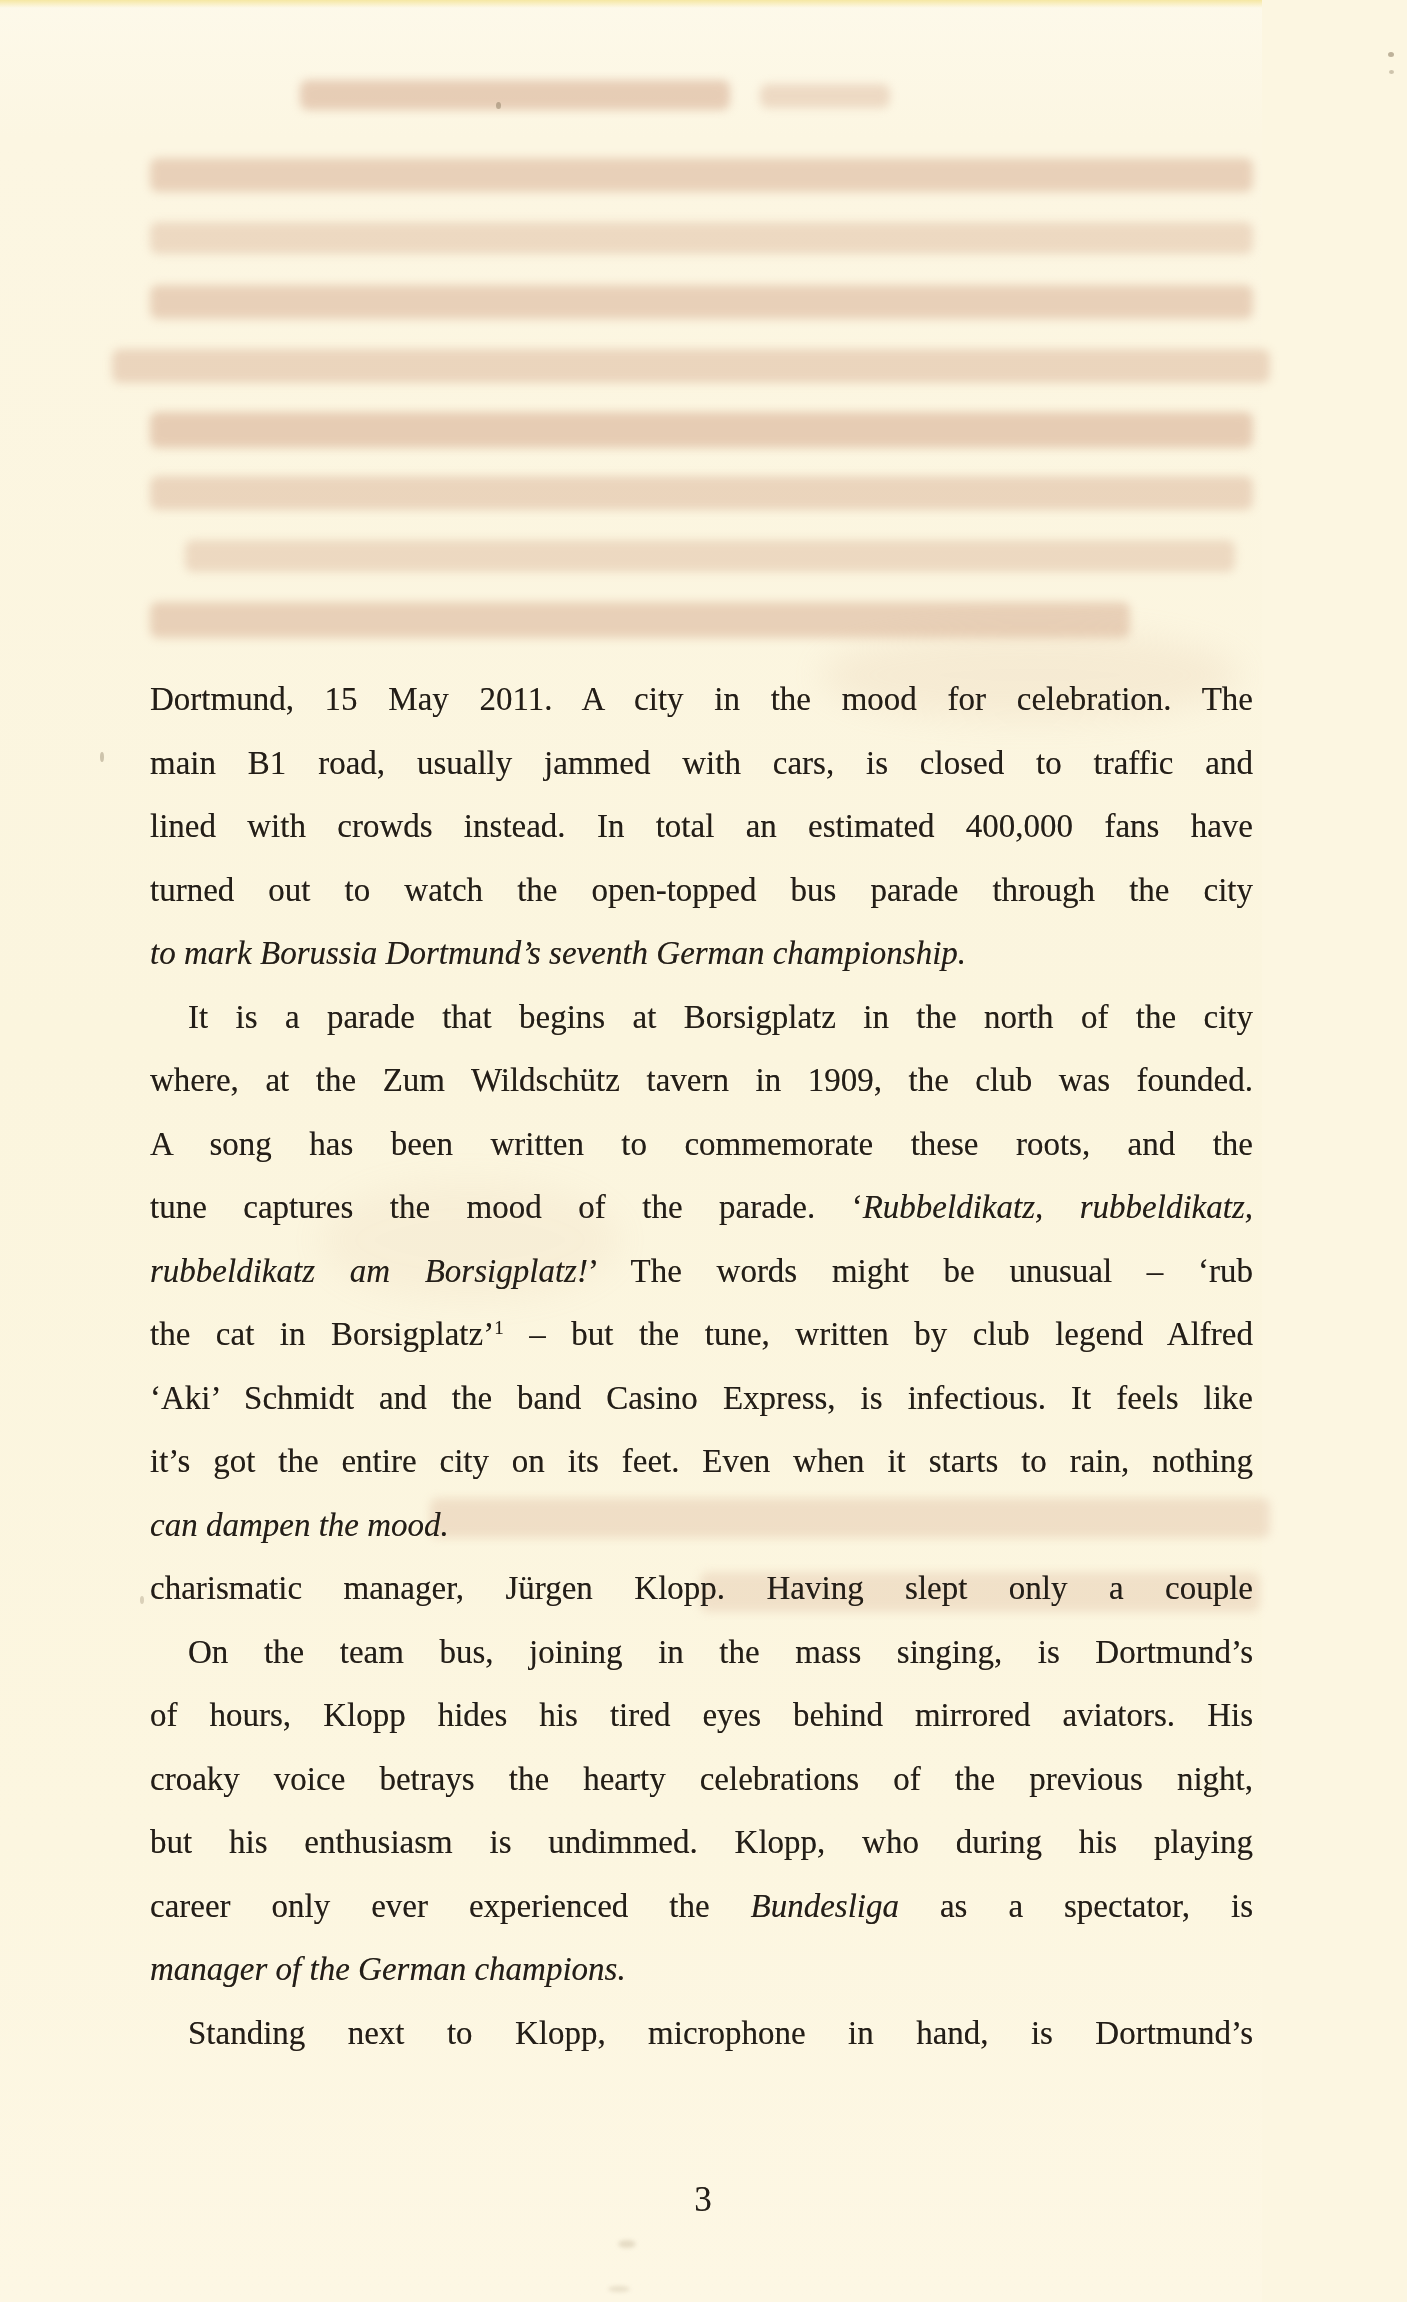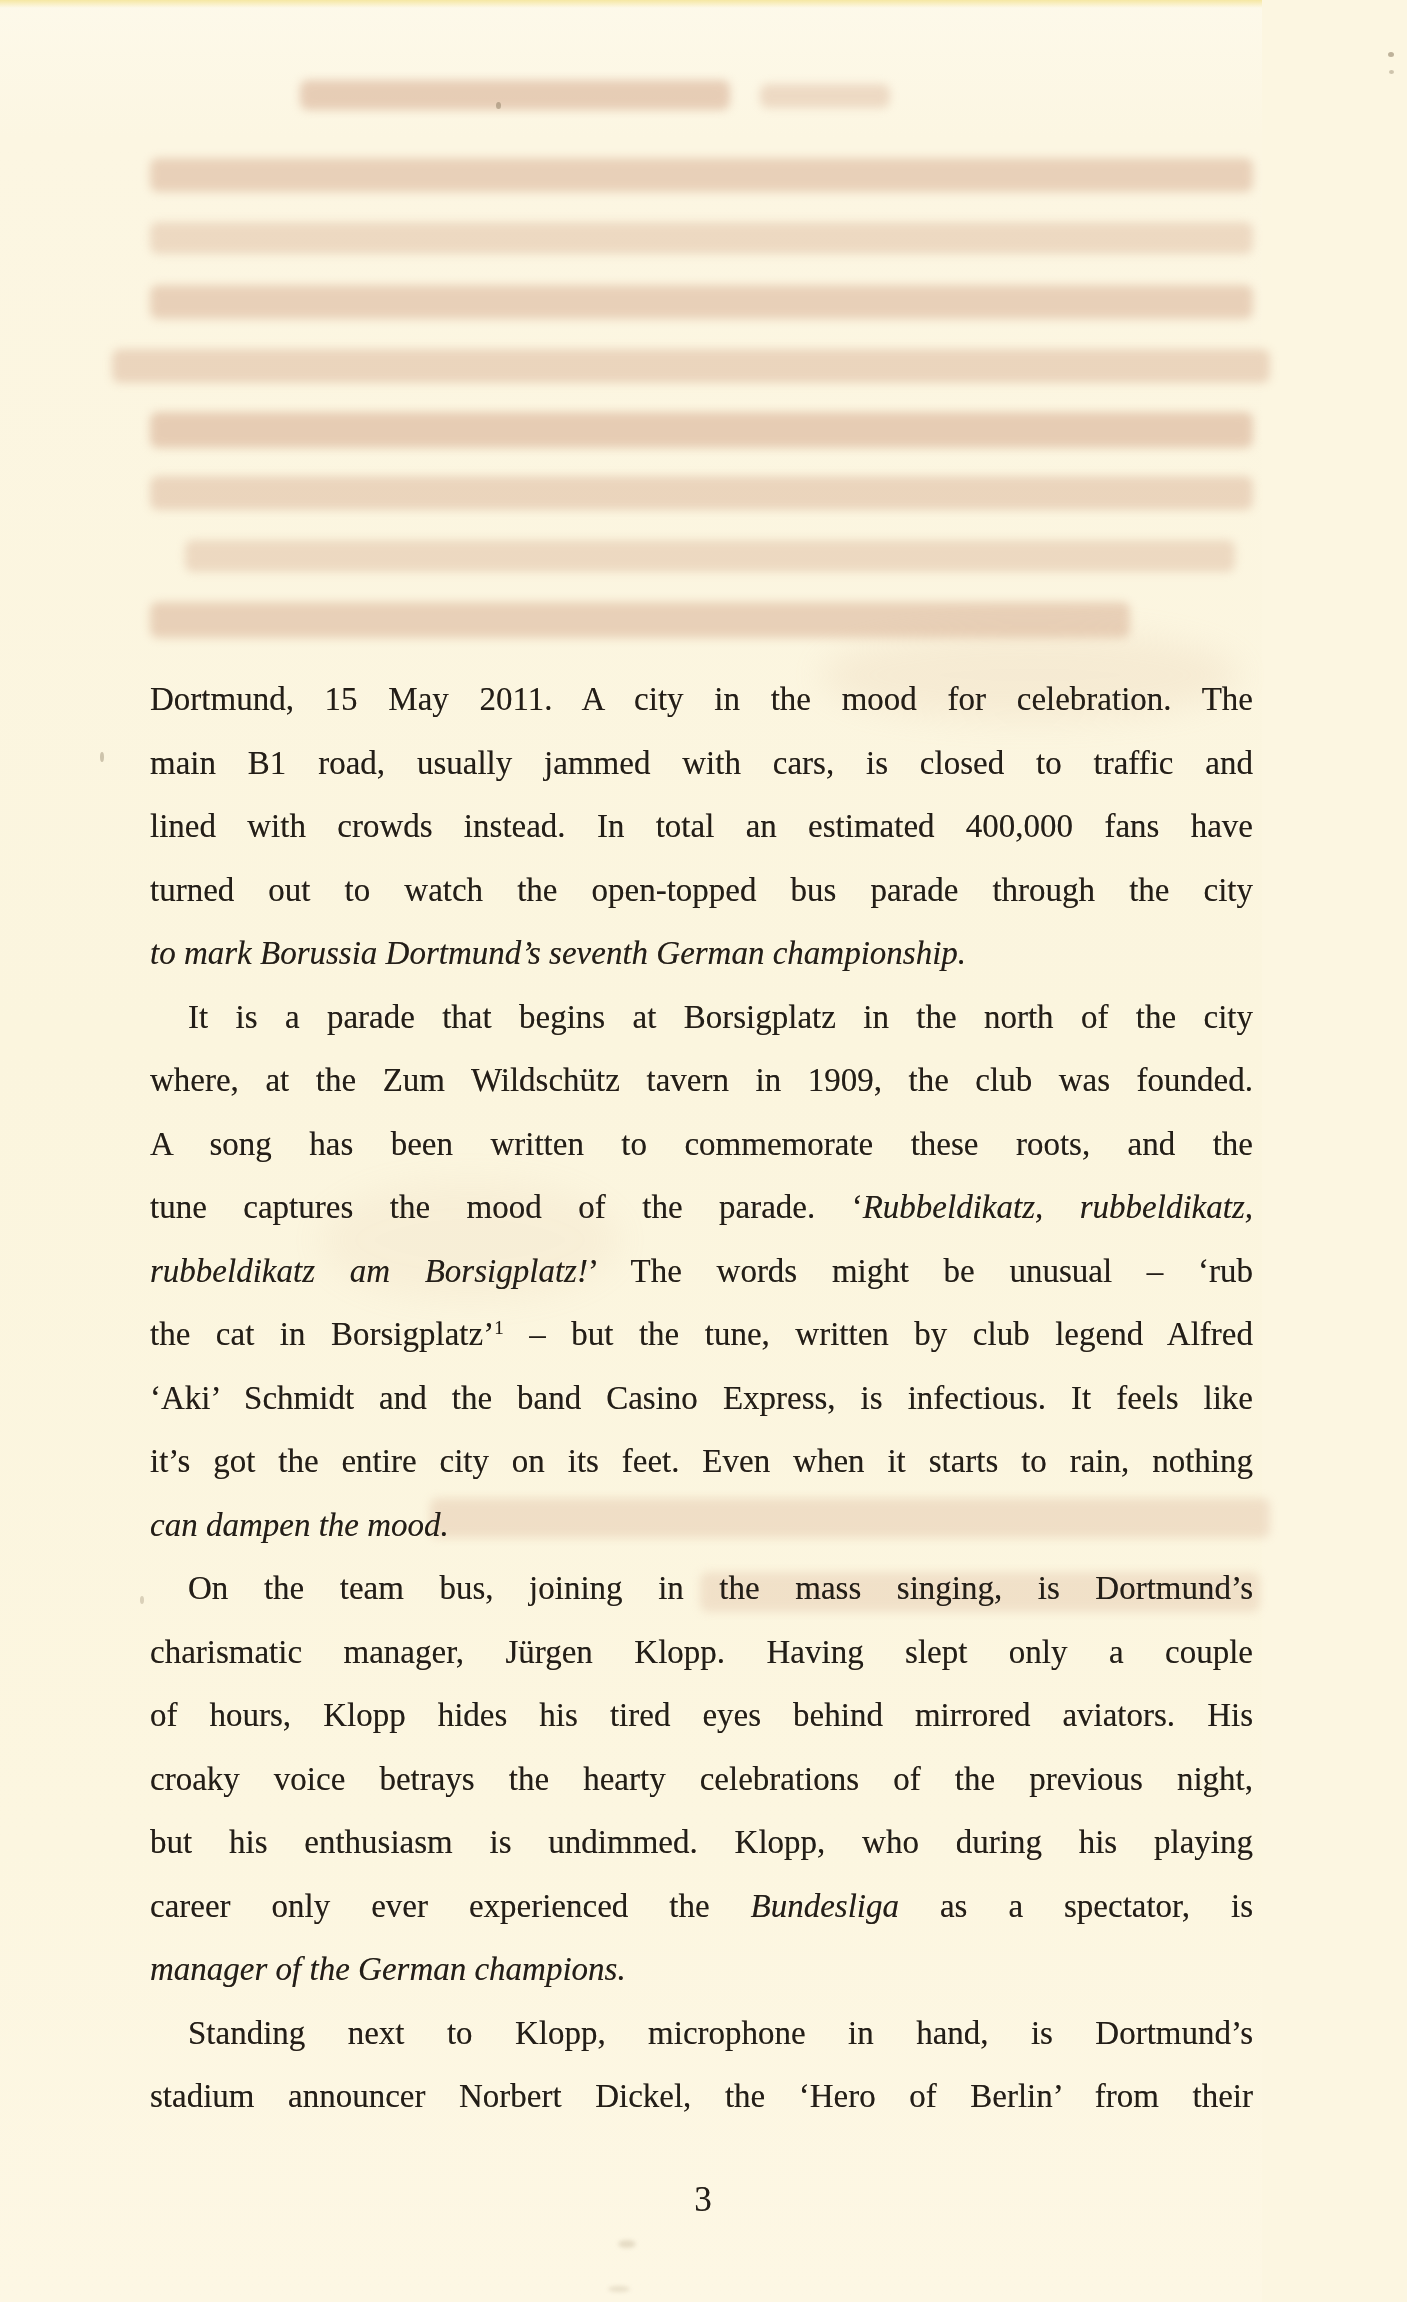--- a/index.html
+++ b/index.html
@@ -114,28 +114,27 @@
     <div class="line indent"><span>It is a parade that begins at Borsigplatz in the north of the city</span></div>
     <div class="line"><span>where, at the Zum Wildschütz tavern in 1909, the club was founded.</span></div>
     <div class="line"><span>A song has been written to commemorate these roots, and the</span></div>
     <div class="line"><span>tune captures the mood of the parade. ‘</span><span class="it">Rubbeldikatz, rubbeldikatz,</span></div>
     <div class="line"><span class="it">rubbeldikatz am Borsigplatz!</span><span>’ The words might be unusual – ‘rub</span></div>
     <div class="line"><span>the cat in Borsigplatz’</span><span class="sup">1</span><span> – but the tune, written by club legend Alfred</span></div>
     <div class="line"><span>‘Aki’ Schmidt and the band Casino Express, is infectious. It feels like</span></div>
     <div class="line"><span>it’s got the entire city on its feet. Even when it starts to rain, nothing</span></div>
     <div class="line end"><span>can dampen the mood.</span></div>
 
+    <div class="line"><span>charismatic manager, Jürgen Klopp. Having slept only a couple</span></div>
     <div class="line indent"><span>On the team bus, joining in the mass singing, is Dortmund’s</span></div>
-    <div class="line"><span>charismatic manager, Jürgen Klopp. Having slept only a couple</span></div>
     <div class="line"><span>of hours, Klopp hides his tired eyes behind mirrored aviators. His</span></div>
     <div class="line"><span>croaky voice betrays the hearty celebrations of the previous night,</span></div>
     <div class="line"><span>but his enthusiasm is undimmed. Klopp, who during his playing</span></div>
     <div class="line"><span>career only ever experienced the </span><span class="it">Bundesliga</span><span> as a spectator, is</span></div>
     <div class="line end"><span>manager of the German champions.</span></div>
 
     <div class="line indent"><span>Standing next to Klopp, microphone in hand, is Dortmund’s</span></div>
-    <div class="line"><span>stadium announcer Norbert Dickel, the ‘Hero of Berlin’ from their</span></div>
 
   </div>
 
   <div class="page-number">3</div>
 
 </div>
 
 </body></html>

